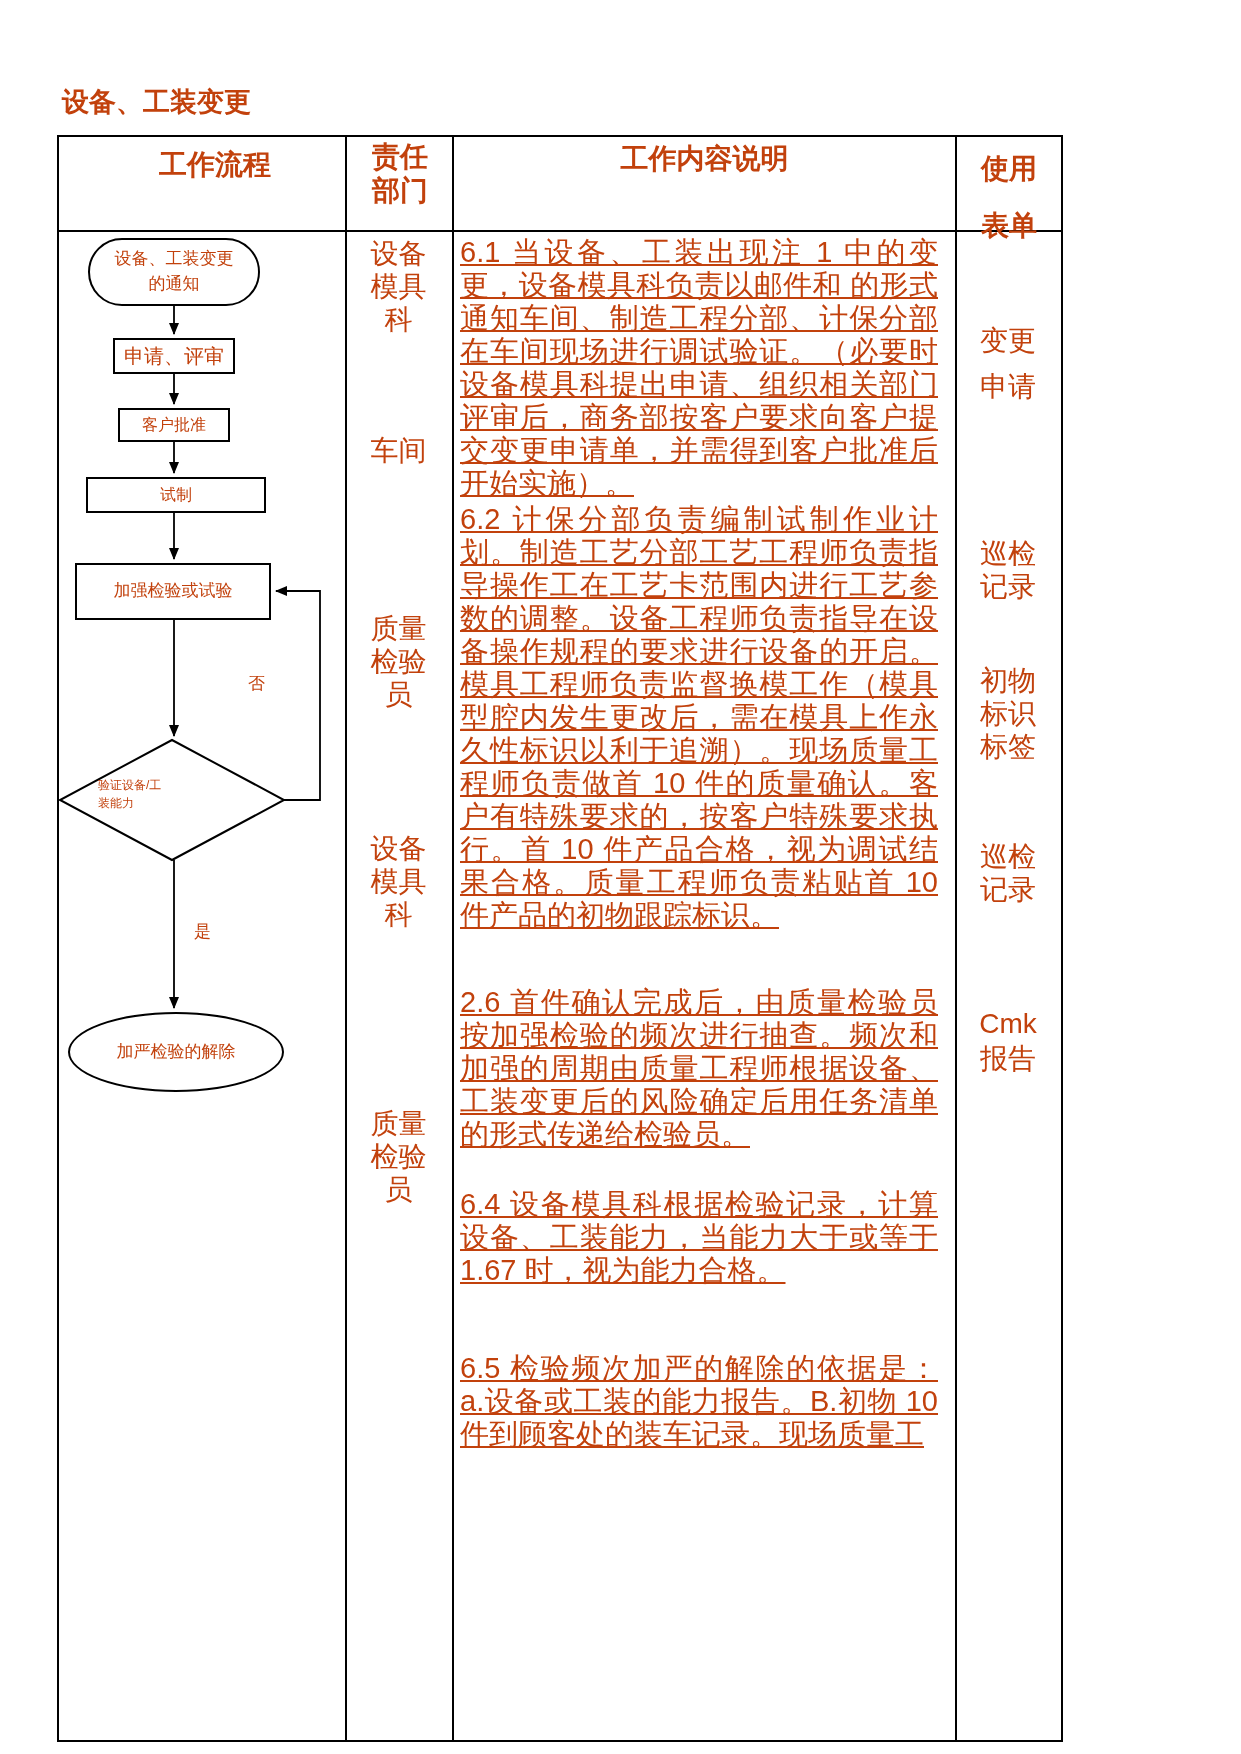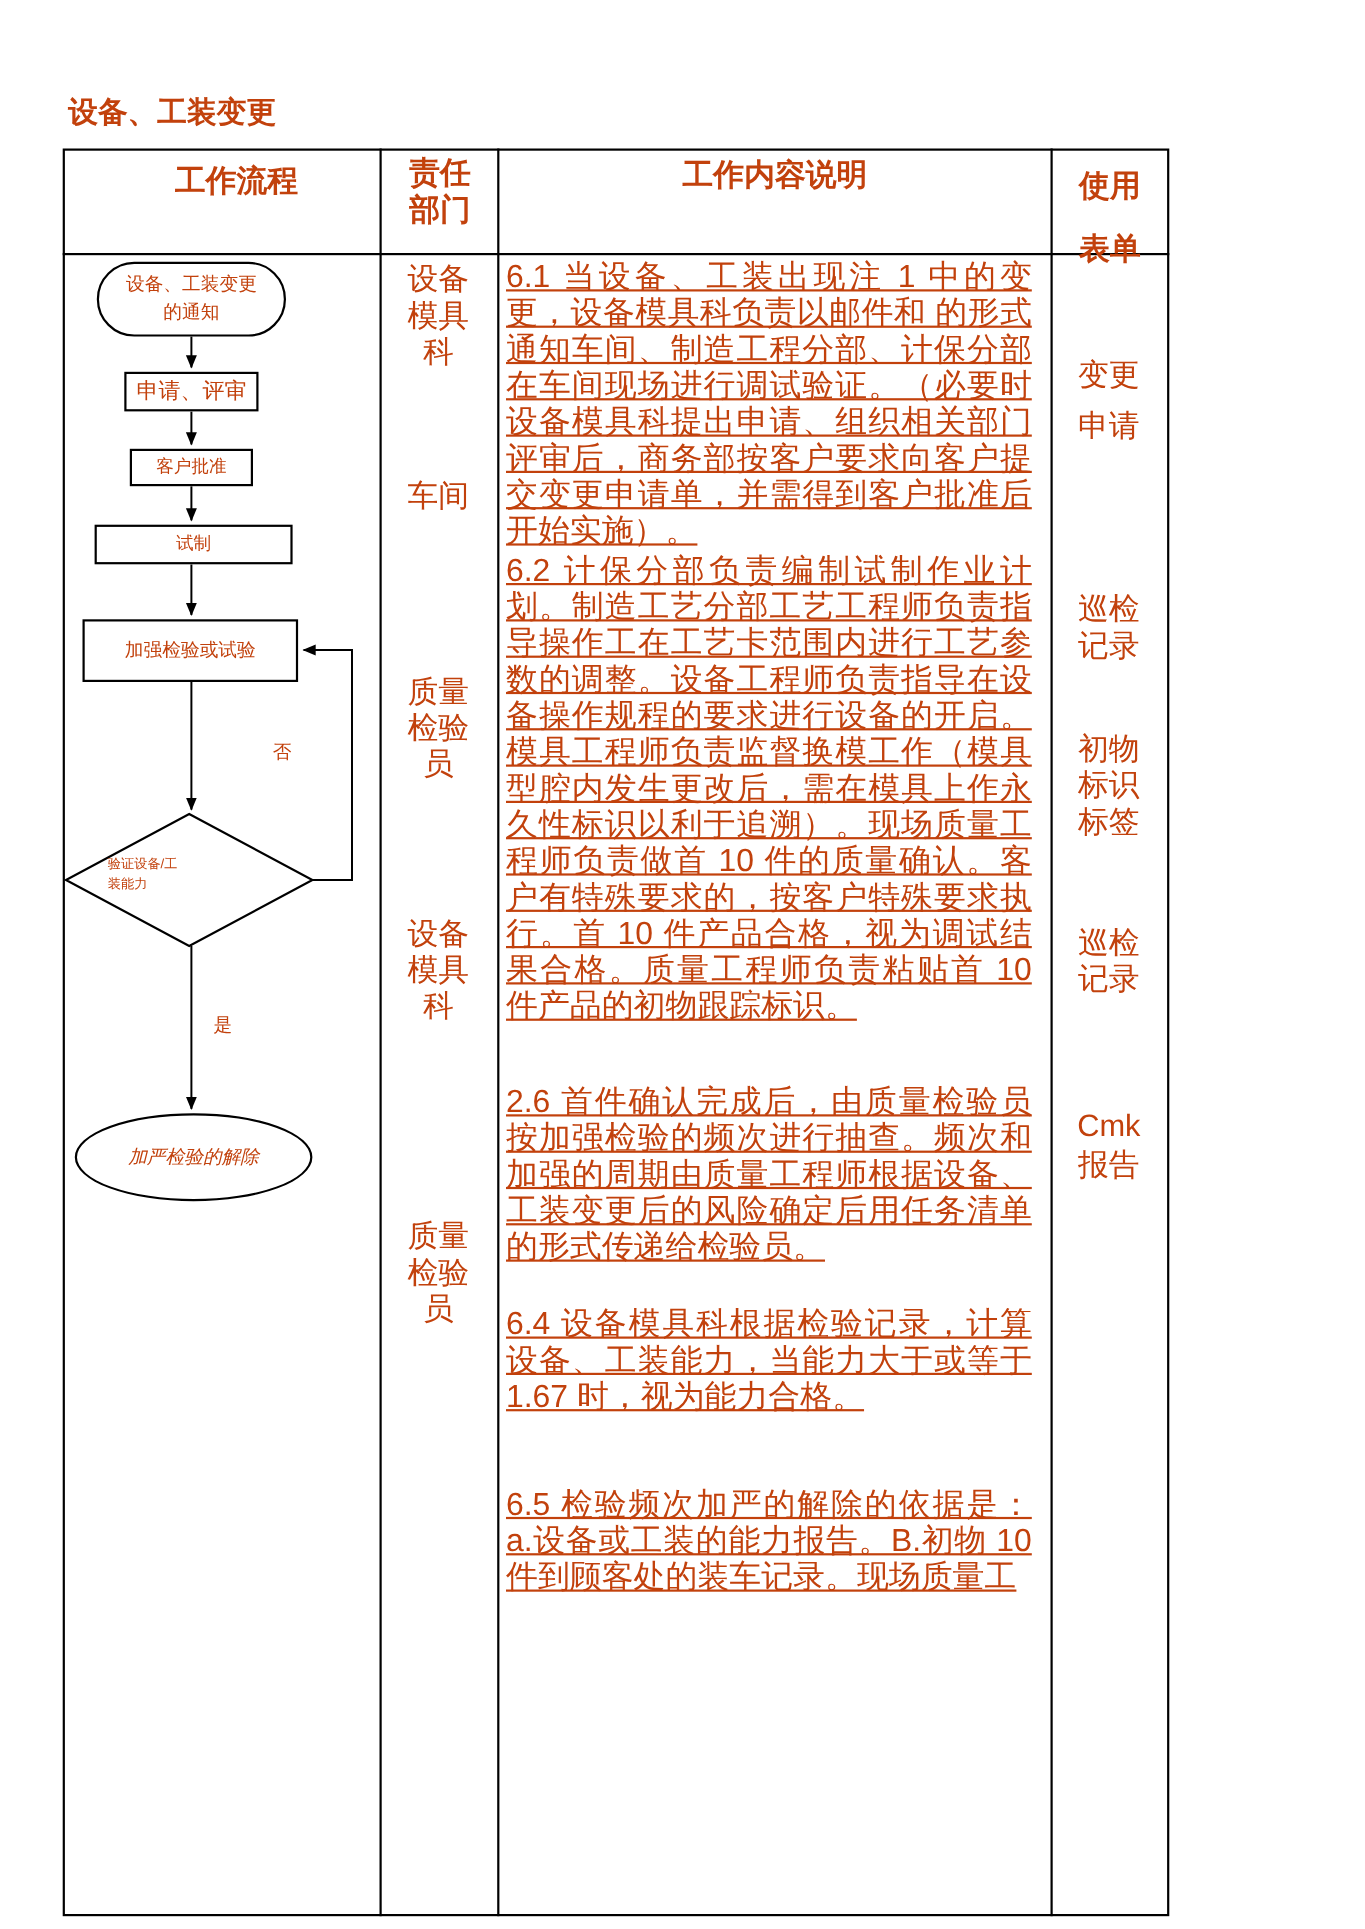--- a/index.html
+++ b/index.html
@@ -30,21 +30,21 @@
     border:2px solid #000; box-sizing:border-box; background:#fff;
     display:flex; align-items:center; justify-content:center;
     text-align:center; font-size:17px; line-height:1.45;
   }
   .fc-notice  { left:88px;  top:238px;  width:172px; height:68px; border-radius:34px; }
   .fc-apply   { left:113px; top:338px;  width:122px; height:36px; font-size:20px; }
   .fc-approve { left:118px; top:408px;  width:112px; height:34px; font-size:16px; }
   .fc-trial   { left:86px;  top:477px;  width:180px; height:36px; font-size:16px; }
   .fc-inspect { left:75px;  top:563px;  width:196px; height:57px; }
   .fc-verify-text { left:98px; top:776px; width:170px; font-size:12px; line-height:1.5; text-align:left; }
-  .fc-release { left:68px;  top:1012px; width:216px; height:80px; border-radius:50%;font-style:italic; }
+  .fc-release { left:68px;  top:1012px; width:216px; height:80px; border-radius:50%; }
   .fc-label { font-size:17px; }
   .fc-no  { left:248px; top:672px; }
   .fc-yes { left:194px; top:920px; }
   svg.connectors { left:0; top:0; pointer-events:none; }
 
   
   .dept { left:345px; width:107px; text-align:center; font-size:28px; line-height:33px; }
   .dept-0 { top:237px; } .dept-1 { top:434px; } .dept-2 { top:612px; }
   .dept-3 { top:832px; } .dept-4 { top:1107px; }
 

